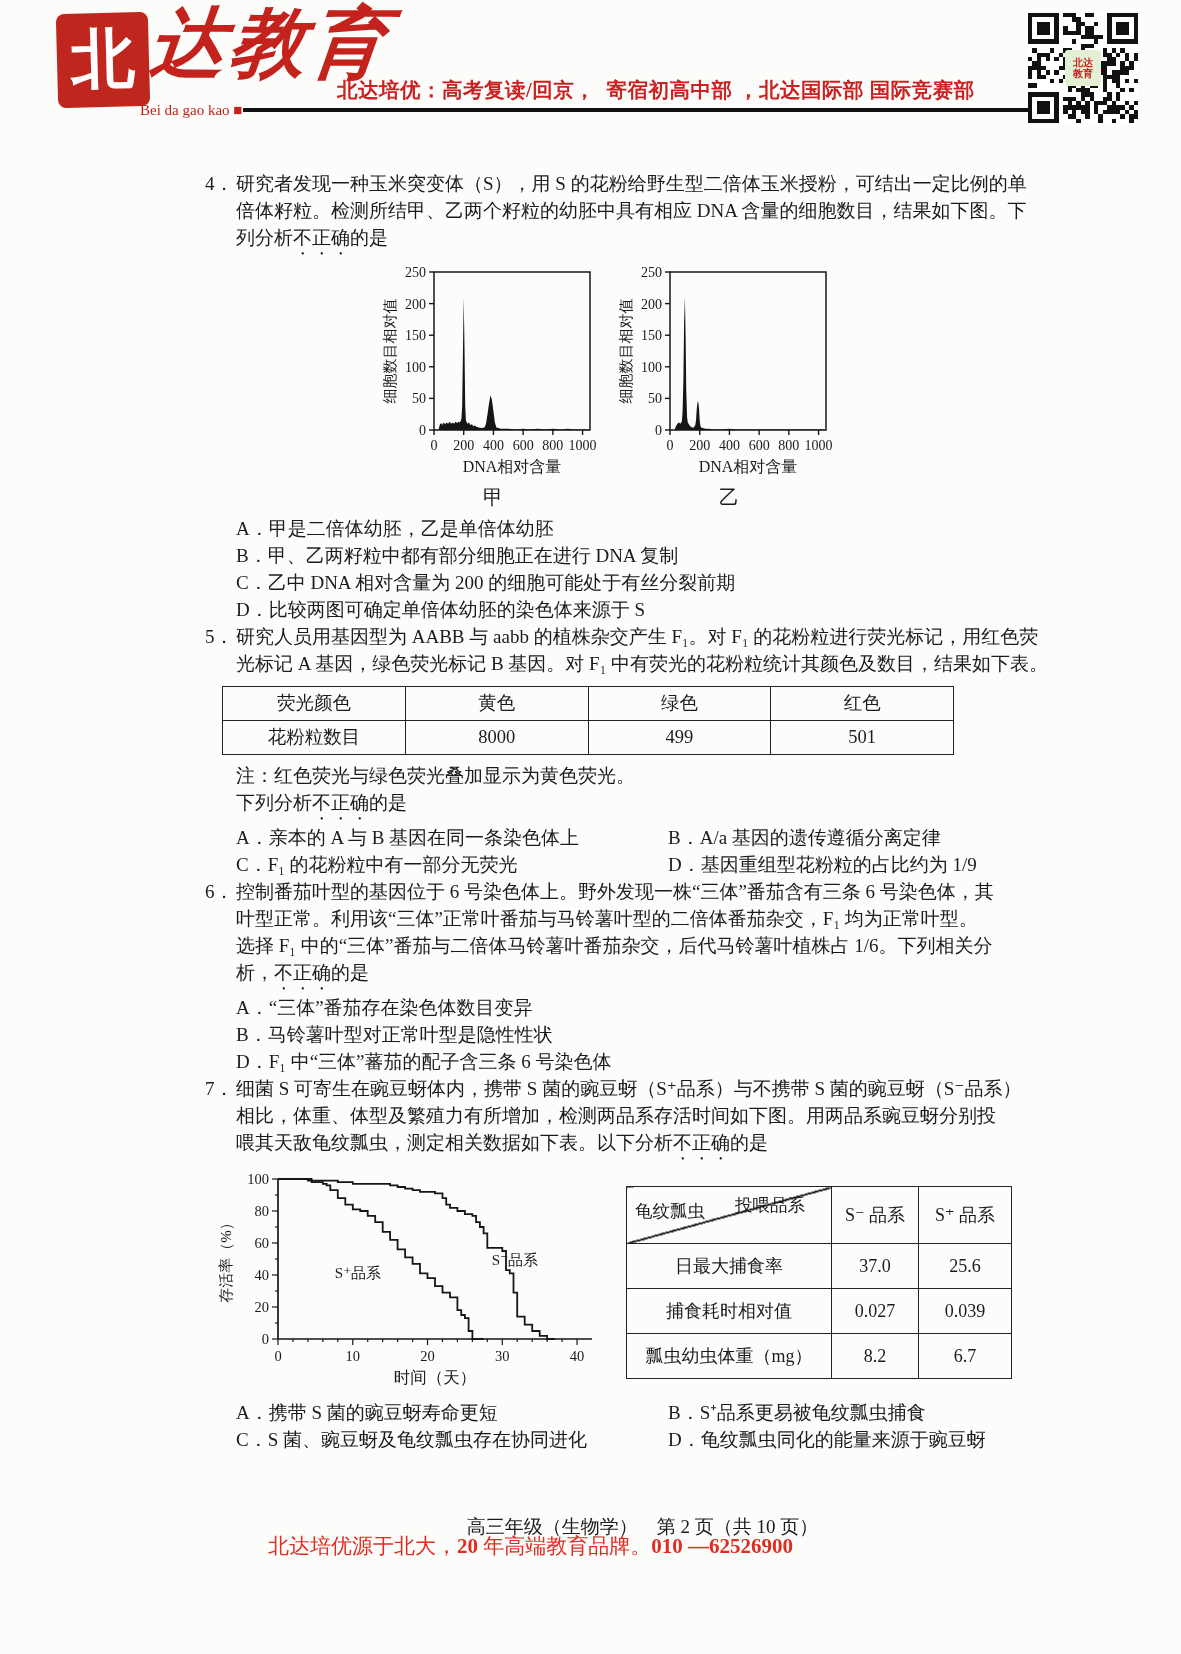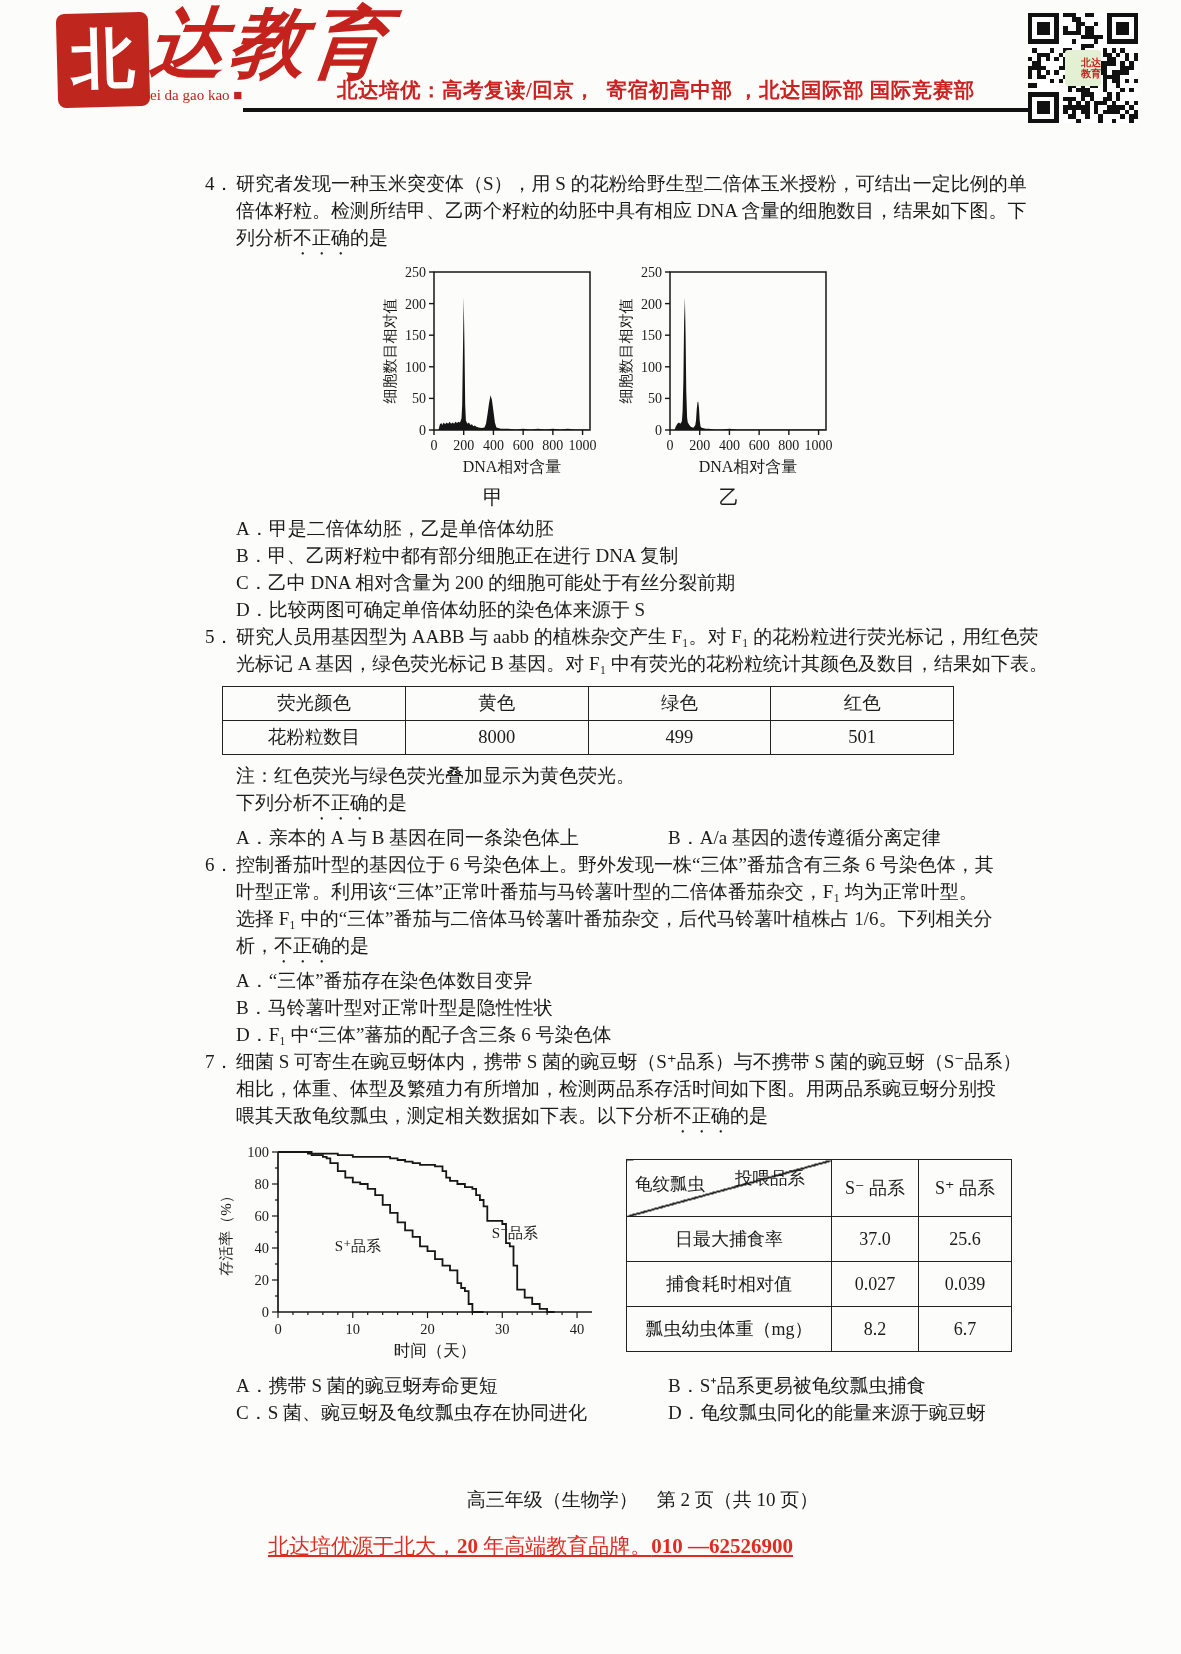--- a/index.html
+++ b/index.html
@@ -4,27 +4,27 @@
 <style>
   html,body{margin:0;padding:0;background:#e8e8e8;}
   .page{position:relative;width:1181px;height:1654px;margin:0 auto;background:#fcfcfa;overflow:hidden;
         font-family:"Liberation Serif","DejaVu Serif",serif;color:#1b1b1b;}
   
   .seal{position:absolute;left:57px;top:13px;width:92px;height:94px;background:#bf271e;border-radius:8px;
         display:flex;align-items:center;justify-content:center;transform:rotate(-1.5deg);}
   .seal span{color:#fff;font-size:64px;font-weight:bold;line-height:1;}
   .brand-script{position:absolute;left:150px;top:0px;font-size:76px;line-height:86px;font-weight:bold;
         font-style:italic;color:#c3231c;letter-spacing:4px;transform:skewX(-6deg);white-space:nowrap;}
-  .brand-sub{position:absolute;left:140px;top:87px;font-size:15px;color:#c3231c;white-space:pre;}
+  .brand-sub{position:absolute;left:140px;top:102px;font-size:15px;color:#c3231c;white-space:pre;}
   .tagline{position:absolute;left:337px;top:76px;font-size:20.5px;font-weight:600;color:#cb2121;
         white-space:pre;letter-spacing:0.5px;}
   .head-rule{position:absolute;left:243px;top:108px;width:882px;height:4px;background:#111;}
   .qr-wrap{position:absolute;left:1028px;top:13px;width:110px;height:110px;}
   .qr-center{position:absolute;left:37px;top:37px;width:36px;height:36px;background:#e4f0d4;
-        display:flex;flex-direction:column;align-items:flex-end;justify-content:center;border-radius:3px;}
+        display:flex;flex-direction:column;align-items:center;justify-content:center;border-radius:3px;}
   .qr-center div{font-size:10px;line-height:11px;color:#c3231c;font-weight:bold;}
   
   .main{position:absolute;left:205px;top:170px;width:875px;font-size:19px;line-height:27px;}
   .q{position:relative;padding-left:31px;}
   .qnum{position:absolute;left:0;top:0;}
   .stem-line{display:block;}
   .opt{display:block;}
   .optrow{display:flex;font-family:Liberation Serif, serif;}
   .optrow .o1{width:432px;flex:none;}
   .emph{-webkit-text-emphasis:filled dot #222;-webkit-text-emphasis-position:under left;
@@ -42,21 +42,21 @@
   .tbl7{border-collapse:collapse;width:370px;table-layout:fixed;}
   .tbl7 td{border:1.7px solid #222;text-align:center;font-size:18px;padding:0 2px;}
   .tbl7 .diag{position:relative;height:56px;
         background:linear-gradient(to bottom right,transparent calc(50% - 1px),#222 calc(50% - 1px),#222 calc(50% + 1px),transparent calc(50% + 1px));}
   .diag .c-top{position:absolute;top:5px;right:26px;font-size:17.5px;}
   .diag .c-bot{position:absolute;bottom:18px;left:8px;font-size:17.5px;}
   .tbl7 .hrow td{height:56px;}
   .tbl7 .drow td{height:44px;}
   
   .page-footer{text-align:center;font-size:19px;margin-top:60px;}
-  .red-footer{position:absolute;left:268px;top:1532px;font-size:21px;color:#e02b20;white-space:pre;text-decoration:underline;}
+  .red-footer{position:absolute;left:268px;top:1532px;font-size:21px;color:#e02b20;white-space:pre;}
   .red-footer b{font-weight:bold;}
   svg text{font-family:"Liberation Serif","DejaVu Serif",serif;}
 </style>
 </head>
 <body>
 
 <div class="page">
 
   <div class="seal">
       <span>北</span>
@@ -357,20 +357,24 @@
           <td>501</td>
         </tr>
       </tbody>
         </table>
       <span class="stem-line">注：红色荧光与绿色荧光叠加显示为黄色荧光。</span>
       <span class="stem-line"><span>下列分析</span><span class="emph">不正确</span><span>的是</span></span>
       <div class="optrow">
         <div class="opt o1">A．亲本的 A 与 B 基因在同一条染色体上</div>
         <div class="opt">B．A/a 基因的遗传遵循分离定律</div>
       </div>
+      <div class="optrow">
+        <div class="opt o1">C．F₁ 的花粉粒中有一部分无荧光</div>
+        <div class="opt">D．基因重组型花粉粒的占比约为 1/9</div>
+      </div>
     </div>
 
     <div class="q">
       <span class="qnum">6．</span>
       <span class="stem-line"><span>控制番茄叶型的基因位于 6 号染色体上。野外发现一株“三体”番茄含有三条 6 号染色体，其</span></span>
       <span class="stem-line"><span>叶型正常。利用该“三体”正常叶番茄与马铃薯叶型的二倍体番茄杂交，F₁ 均为正常叶型。</span></span>
       <span class="stem-line"><span>选择 F₁ 中的“三体”番茄与二倍体马铃薯叶番茄杂交，后代马铃薯叶植株占 1/6。下列相关分</span></span>
       <span class="stem-line"><span>析，</span><span class="emph">不正确</span><span>的是</span></span>
       <span class="opt">A．“三体”番茄存在染色体数目变异</span>
       <span class="opt">B．马铃薯叶型对正常叶型是隐性性状</span>

